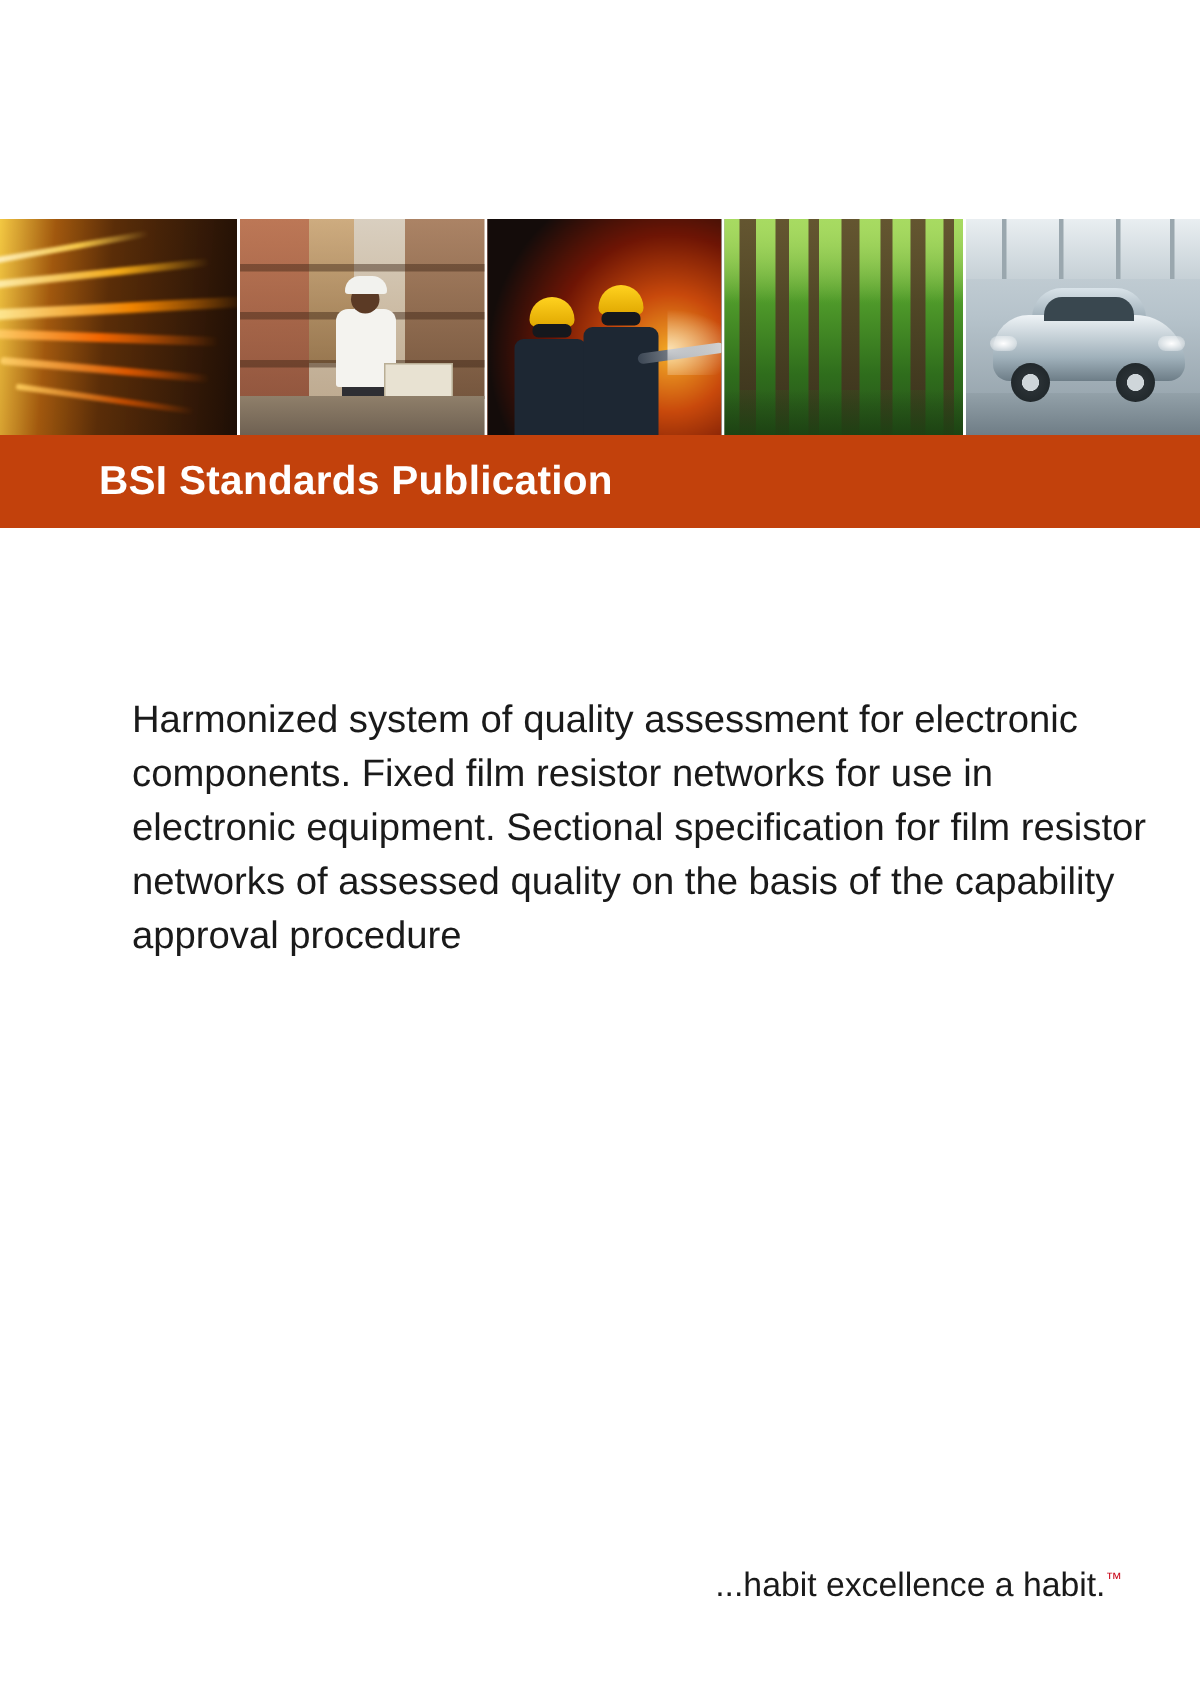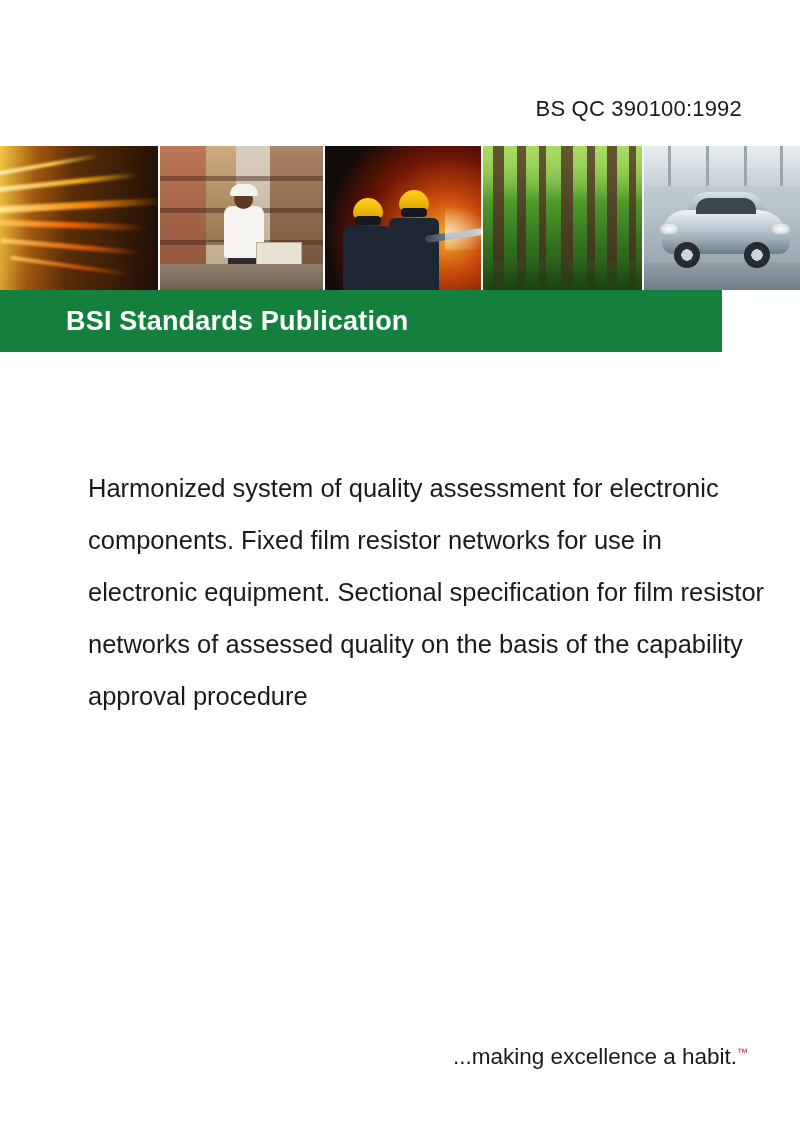--- a/index.html
+++ b/index.html
@@ -217,44 +217,44 @@
   .photo-car .floor {
     position:absolute; left:0; bottom:0; width:158px; height:28px;
     background:linear-gradient(180deg,#93a1a9,#6f7d86);
   }
 
   
   .red-band {
     position: absolute;
     top: 290px;
     left: 0;
-    width: 722px;
+    width: 800px;
     height: 62px;
-    background: #15803d;
+    background: #c2410c;
   }
   .red-band .band-text {
     position: absolute;
     left: 66px;
     top: 50%;
     transform: translateY(-50%);
     color: #ffffff;
     font-size: 27px;
     font-weight: bold;
     letter-spacing: 0.2px;
     white-space: nowrap;
   }
 
   
   .title {
     position: absolute;
     left: 88px;
     top: 462px;
     width: 690px;
     font-size: 25.5px;
-    line-height: 52px;
+    line-height: 36px;
     color: #1a1a1a;
   }
 
   
   .logo {
     position: absolute;
     left: 68px;
     bottom: 56px;
     font-size: 62px;
     font-weight: bold;
@@ -276,21 +276,20 @@
     font-size: 11px;
     vertical-align: 8px;
     color: #cc1122;
   }
 </style>
 </head>
 <body>
 
 <div class="page">
 
-  <div class="std-number">BS QC 390100:1992</div>
 
   <div class="photo-strip">
 
     <div class="photo photo-lights">
       <span class="streak s5"></span>
       <span class="streak s1"></span>
       <span class="streak s2"></span>
       <span class="streak s3"></span>
       <span class="streak s4"></span>
       <span class="streak s6"></span>
@@ -353,16 +352,16 @@
   </div>
 
   <div class="red-band">
     <span class="band-text">BSI Standards Publication</span>
   </div>
 
   <div class="title">Harmonized system of quality assessment for electronic components. Fixed film resistor networks for use in electronic equipment. Sectional specification for film resistor networks of assessed quality on the basis of the capability approval procedure</div>
 
 
   <div class="tagline">
-    <span>...making excellence a habit.</span><span class="tm">™</span>
+    <span>...habit excellence a habit.</span><span class="tm">™</span>
   </div>
 
 </div>
 
 </body></html>

